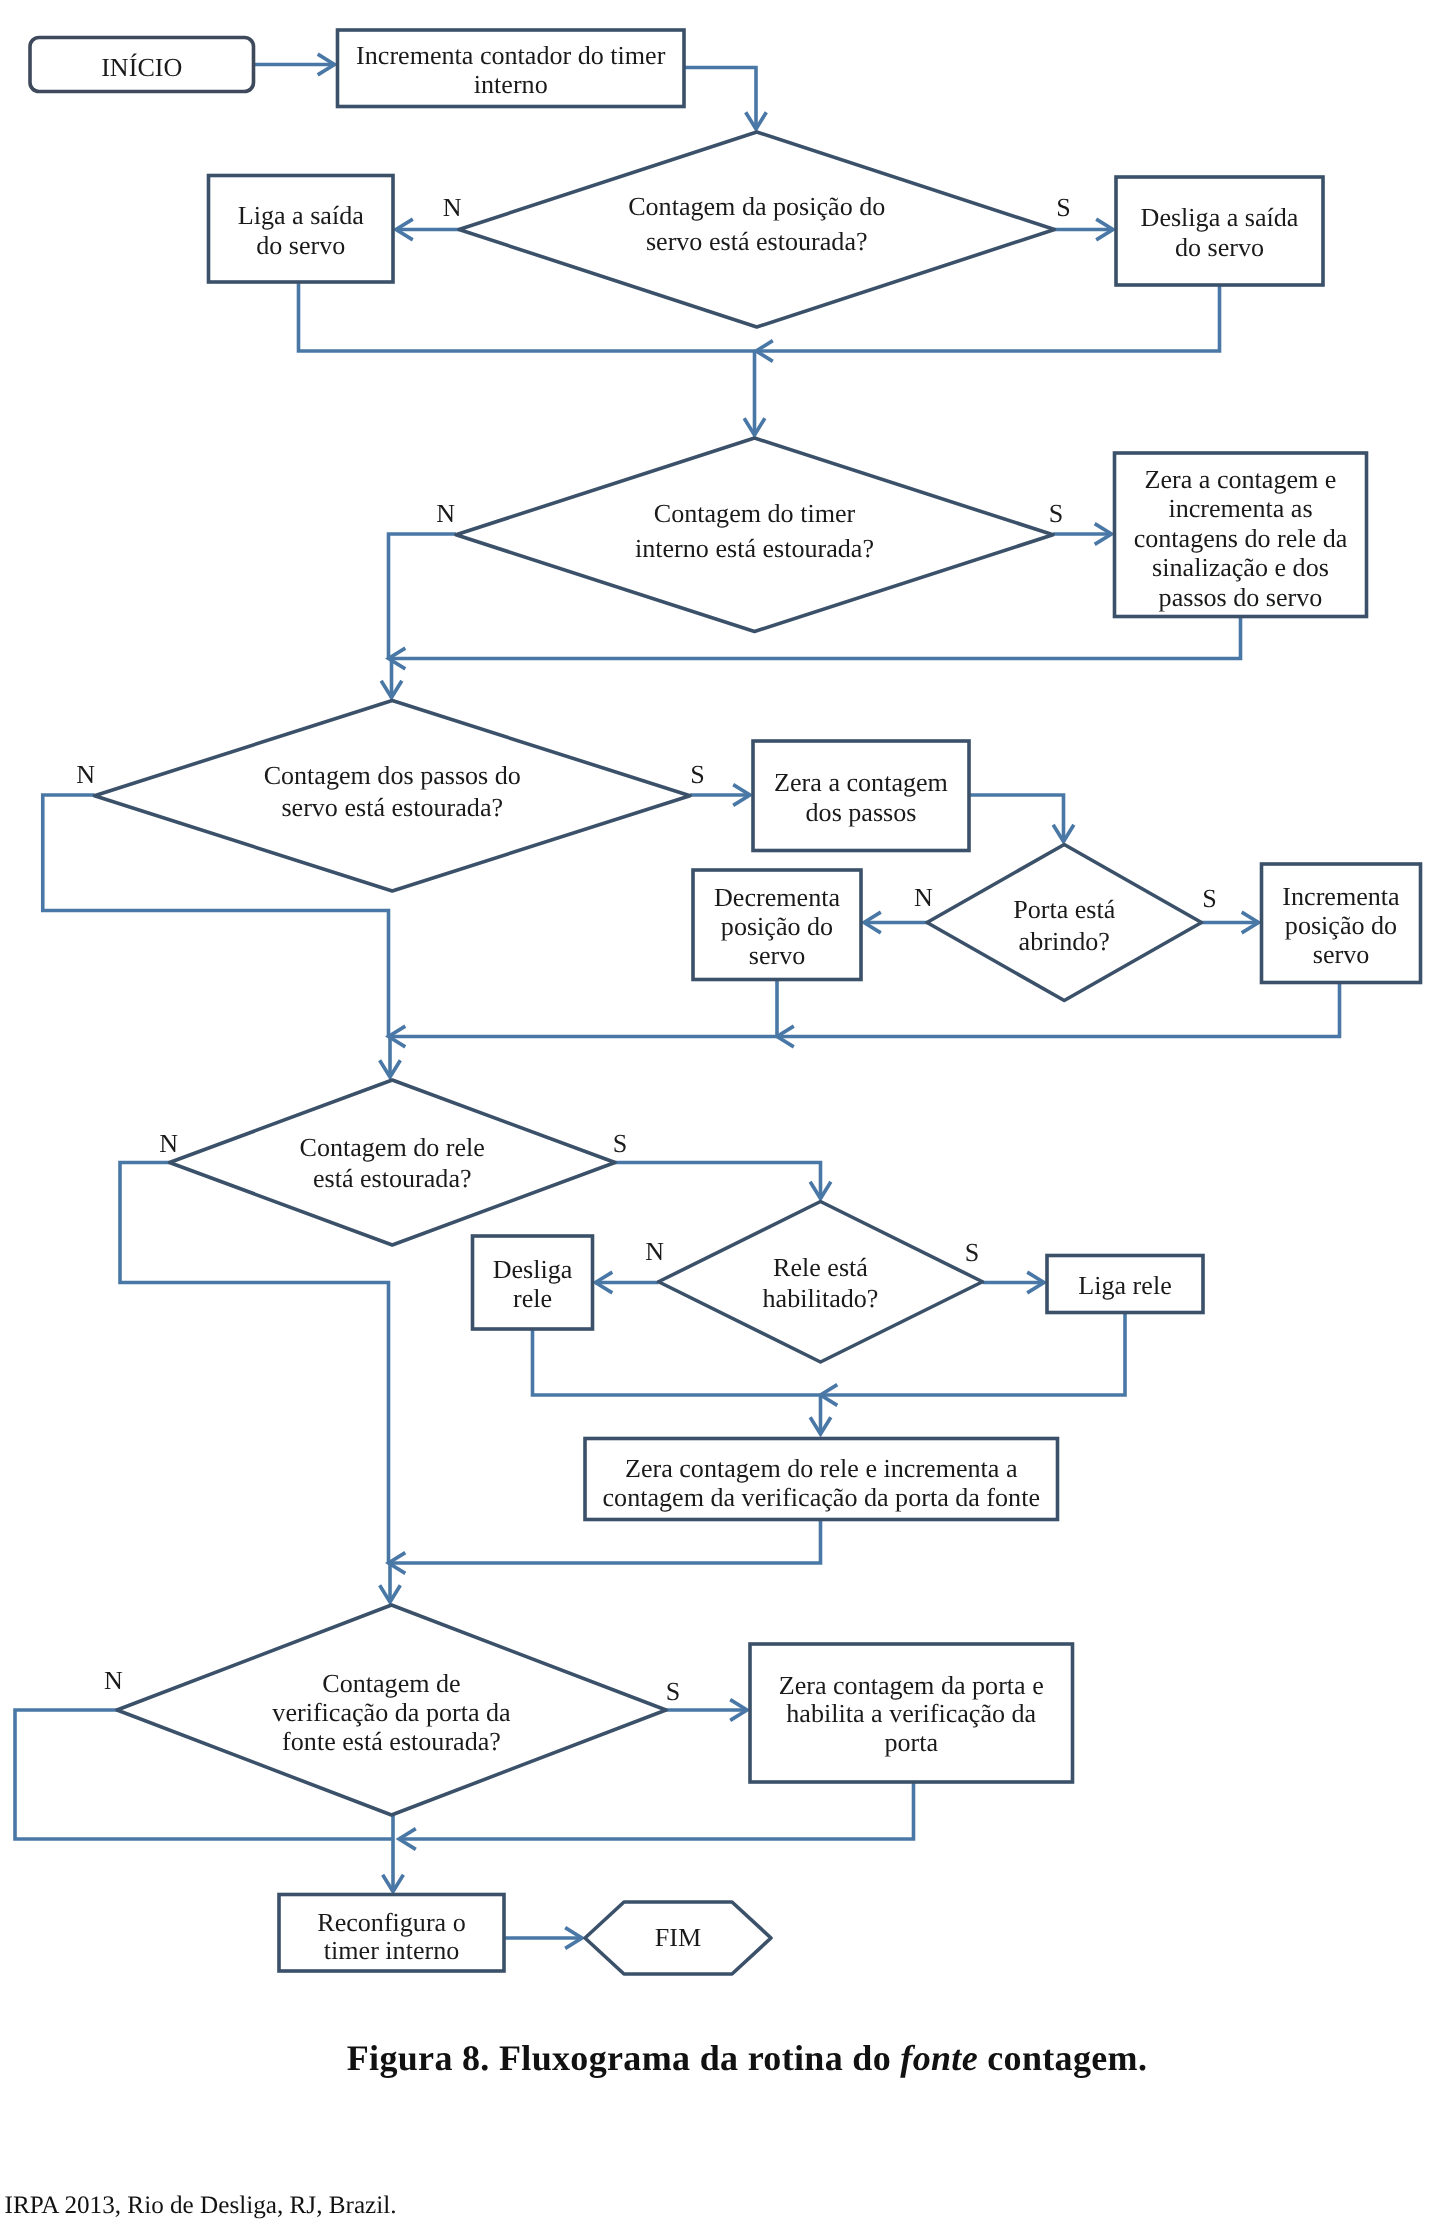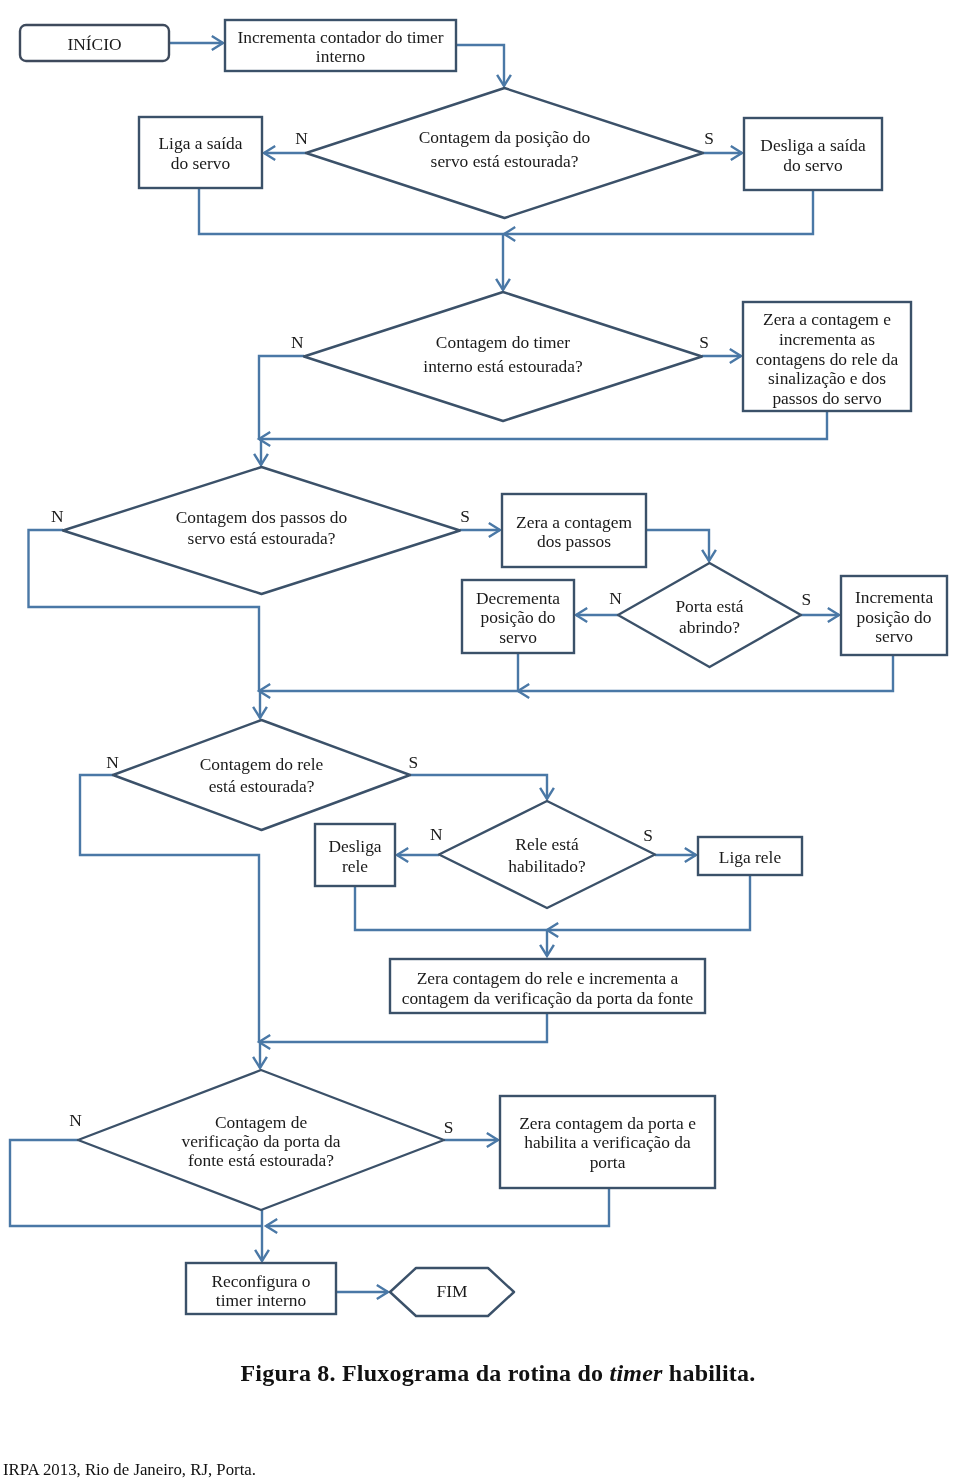--- a/index.html
+++ b/index.html
@@ -205,15 +205,15 @@
     <text x="615.6" y="603.8" class="bl" text-anchor="middle">N</text>
     <text x="806.3" y="604.6" class="bl" text-anchor="middle">S</text>
     <text x="112.5" y="768.0" class="bl" text-anchor="middle">N</text>
     <text x="413.3" y="768.2" class="bl" text-anchor="middle">S</text>
     <text x="436.4" y="839.8" class="bl" text-anchor="middle">N</text>
     <text x="648.0" y="840.5" class="bl" text-anchor="middle">S</text>
     <text x="75.6" y="1126.1" class="bl" text-anchor="middle">N</text>
     <text x="448.6" y="1133.4" class="bl" text-anchor="middle">S</text>
   </g>
   </svg>
-  <div class="caption"><span>Figura 8. Fluxograma da rotina do </span><i>timer</i><span> habilita.</span></div>
-  <div class="footer">IRPA 2013, Rio de Janeiro, RJ, Porta.</div>
+  <div class="caption"><span>Figura 8. Fluxograma da rotina do </span><i>fonte</i><span> contagem.</span></div>
+  <div class="footer">IRPA 2013, Rio de Desliga, RJ, Brazil.</div>
 </div>
 
 </body></html>

